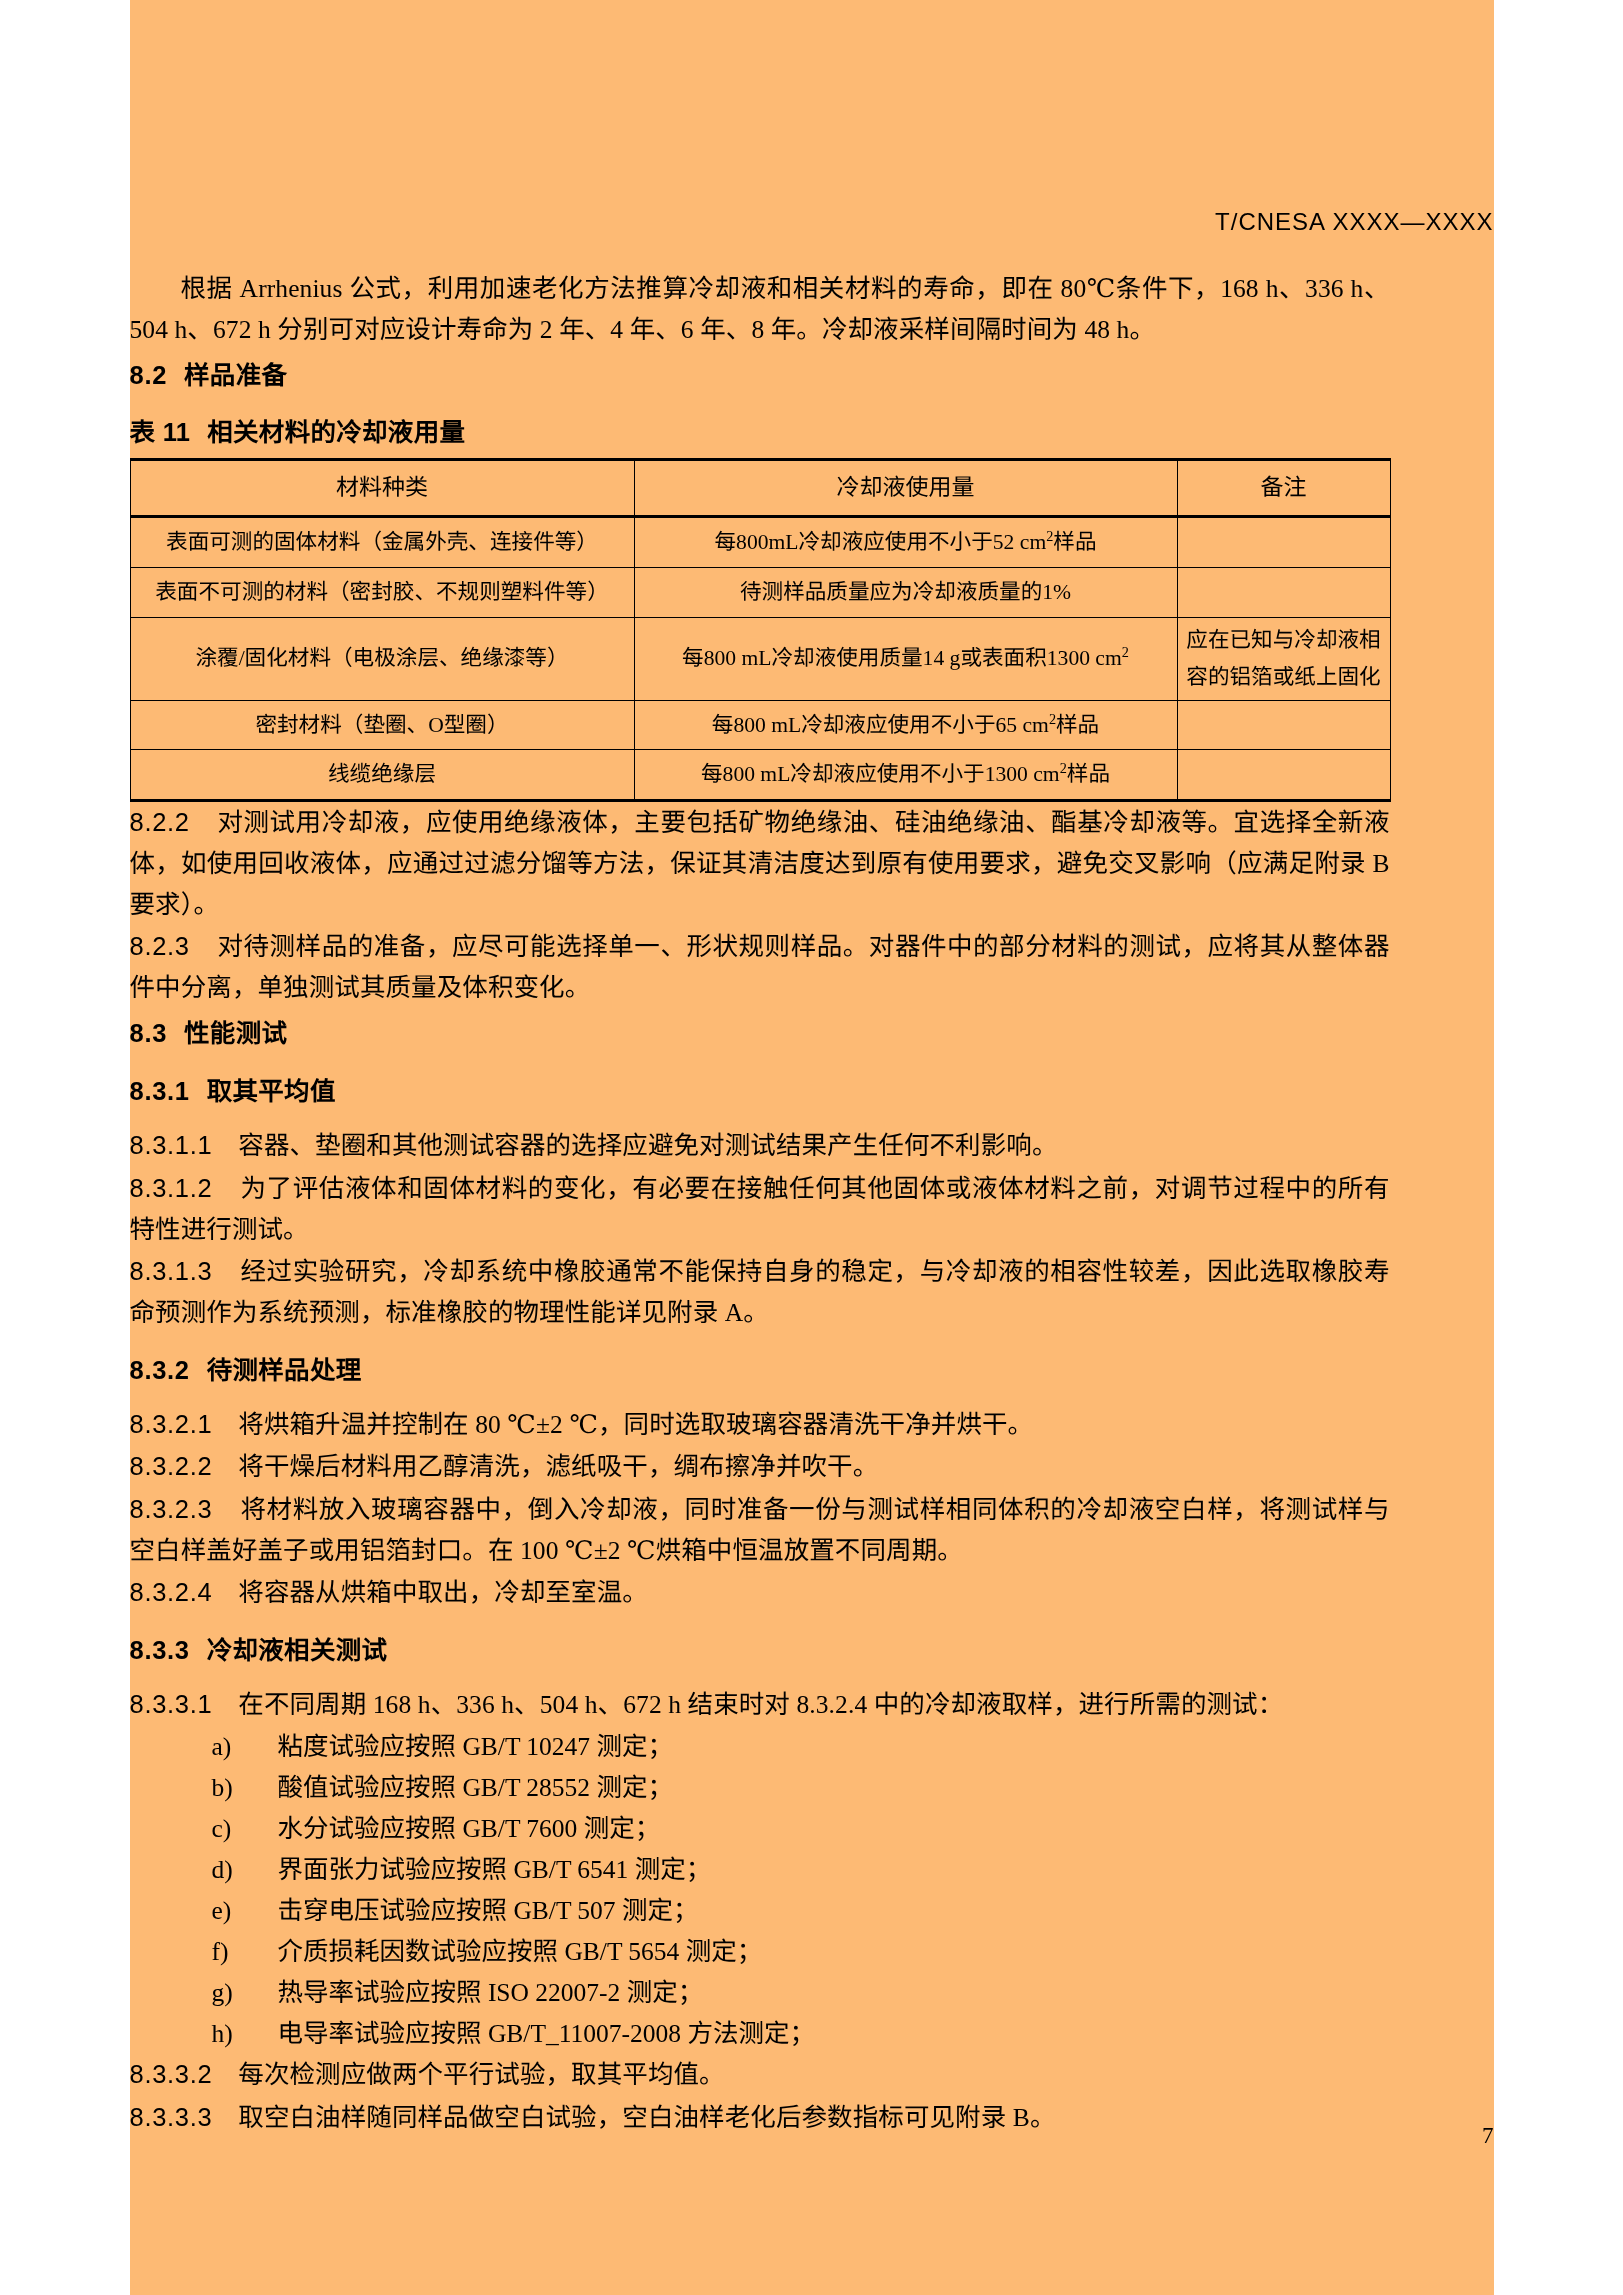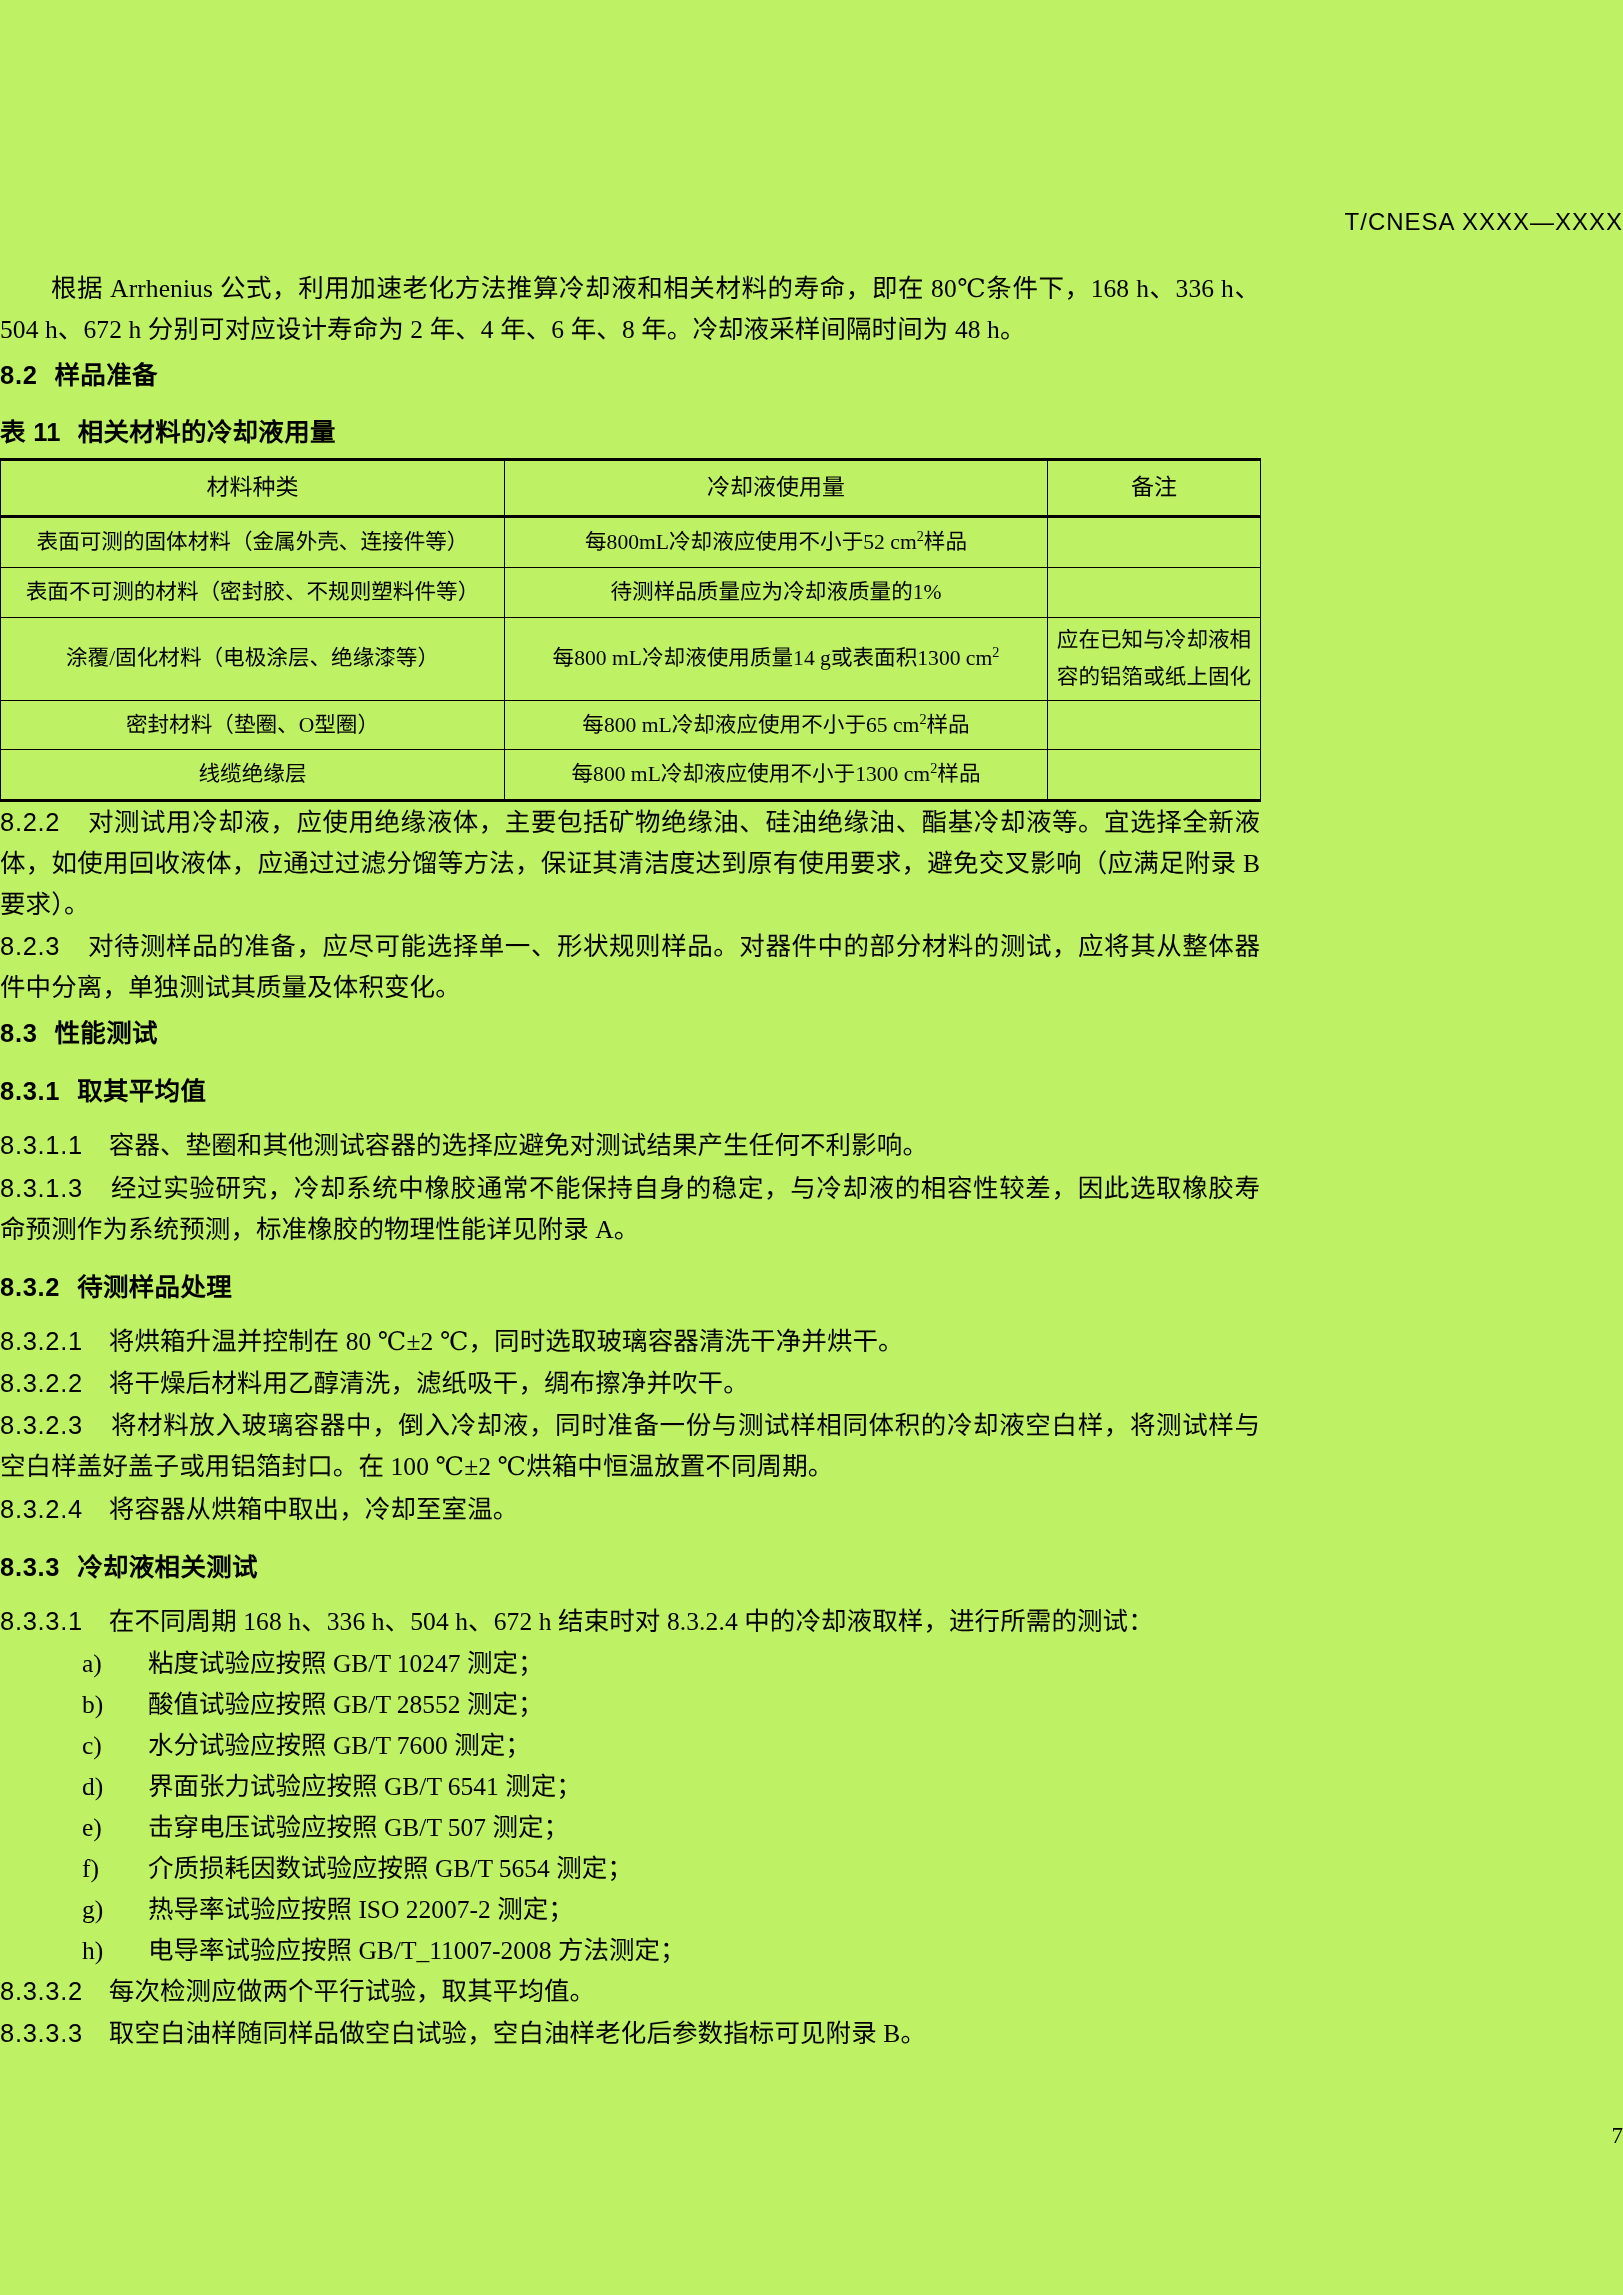--- a/index.html
+++ b/index.html
@@ -7,24 +7,24 @@
     margin: 0;
     padding: 0;
     background: #ffffff;
   }
   body {
     font-family: "Liberation Serif", "DejaVu Serif", serif;
     color: #000000;
   }
   .page {
     position: relative;
-    width: 1623px;
+    width: 1364px;
     height: 2295px;
     margin: 0 auto;
-    background: #bef264;
+    background: #fdba74;
     box-sizing: border-box;
     padding: 0;
     overflow: hidden;
   }
 
   
   .page-header {
     position: absolute;
     top: 208px;
     right: 0;
@@ -224,20 +224,23 @@
     </h2>
 
     <h3 class="heading">
       <span class="hnum num">8.3.1</span><span>取其平均值</span>
     </h3>
 
     <p class="para">
       <span class="num">8.3.1.1</span>&nbsp;&nbsp;&nbsp;&nbsp;<span>容器、垫圈和其他测试容器的选择应避免对测试结果产生任何不利影响。</span>
     </p>
 
+    <p class="para">
+      <span class="num">8.3.1.2</span>&nbsp;&nbsp;&nbsp;&nbsp;<span>为了评估液体和固体材料的变化，有必要在接触任何其他固体或液体材料之前，对调节过程中的所有特性进行测试。</span>
+    </p>
 
     <p class="para">
       <span class="num">8.3.1.3</span>&nbsp;&nbsp;&nbsp;&nbsp;<span>经过实验研究，冷却系统中橡胶通常不能保持自身的稳定，与冷却液的相容性较差，因此选取橡胶寿命预测作为系统预测，标准橡胶的物理性能详见附录 A。</span>
     </p>
 
     <h3 class="heading">
       <span class="hnum num">8.3.2</span><span>待测样品处理</span>
     </h3>
 
     <p class="para">

